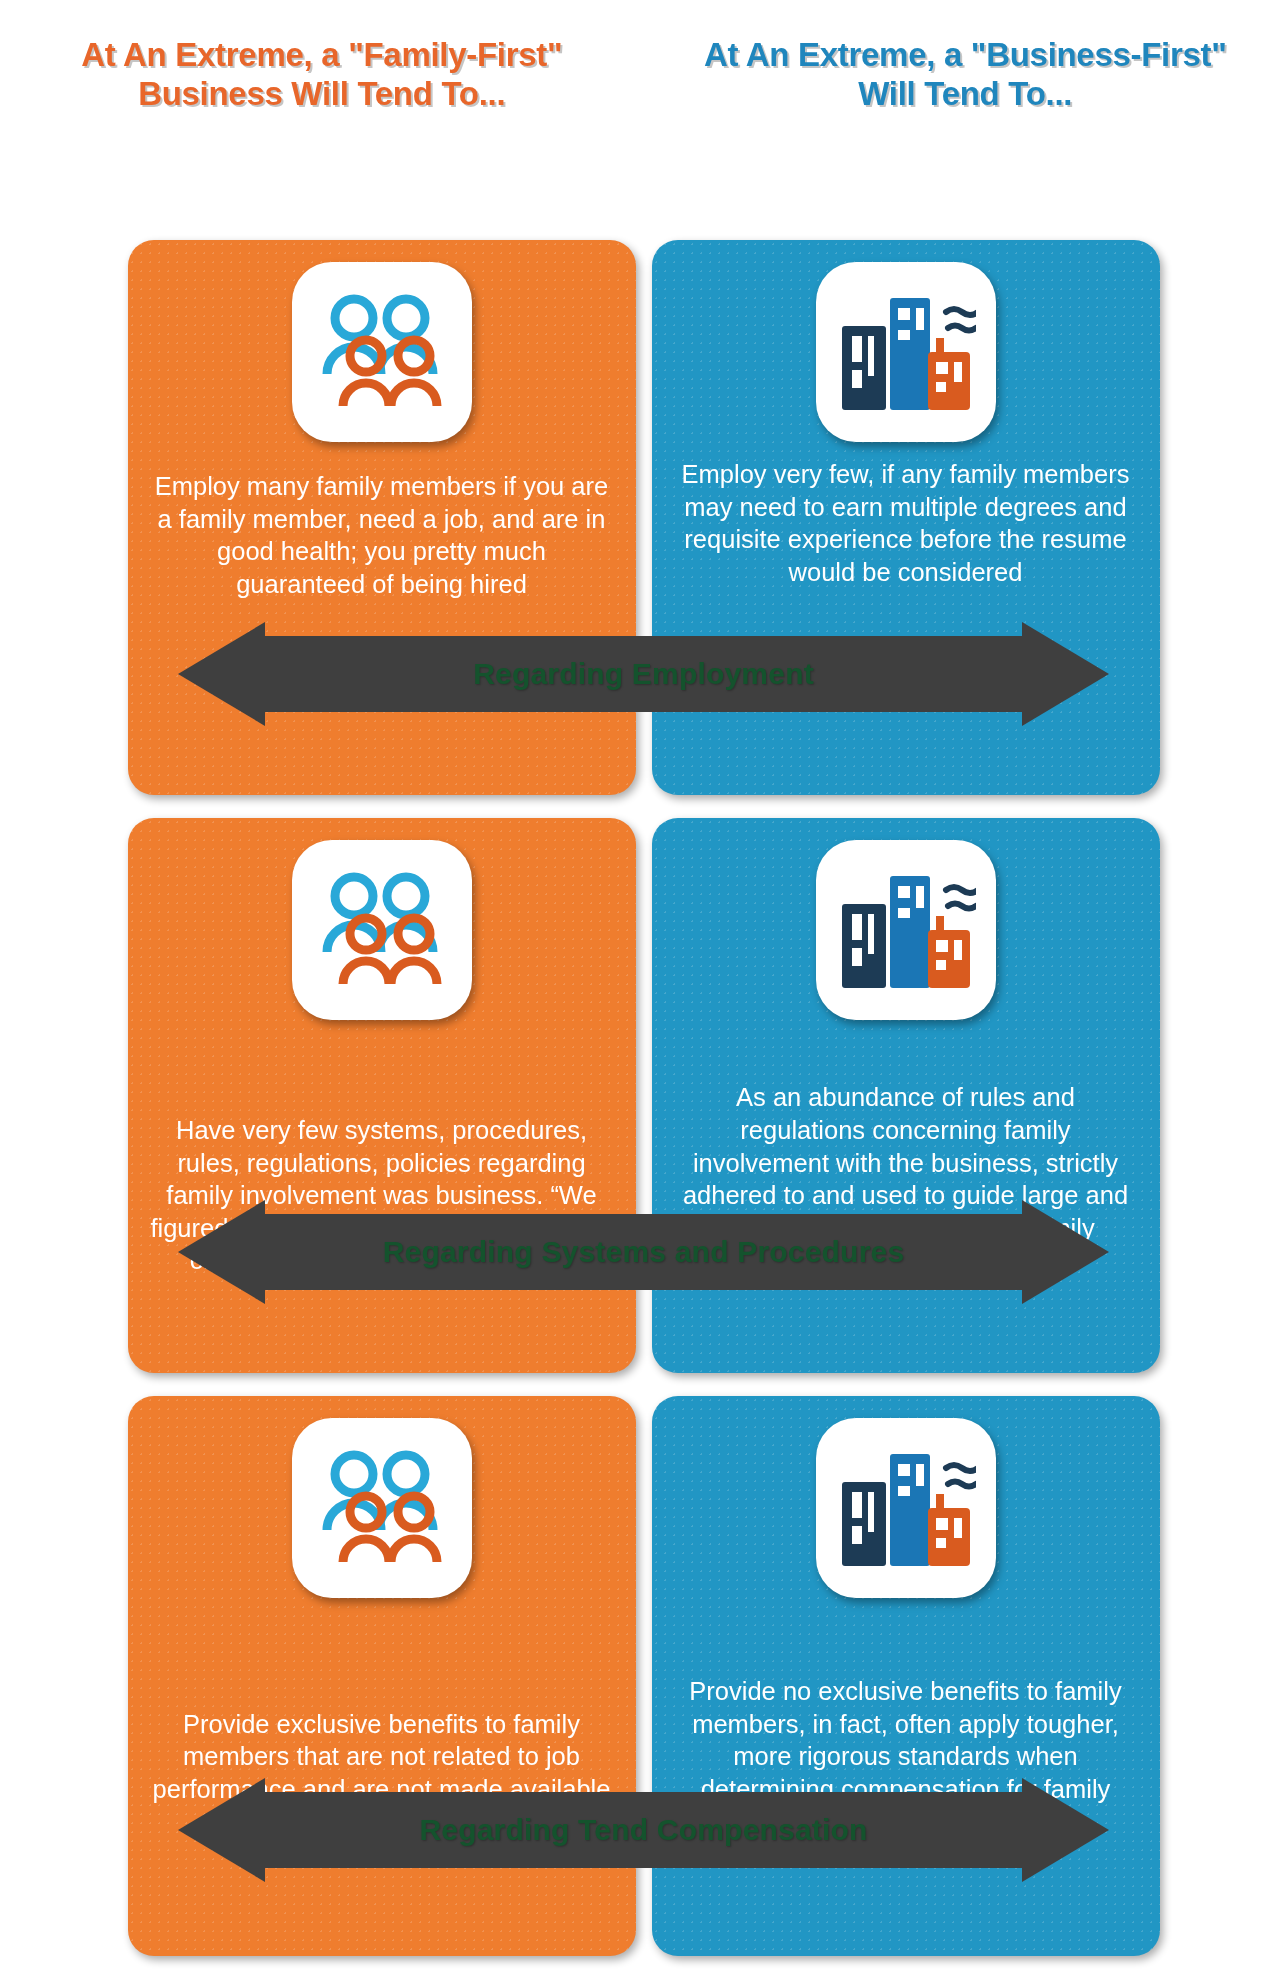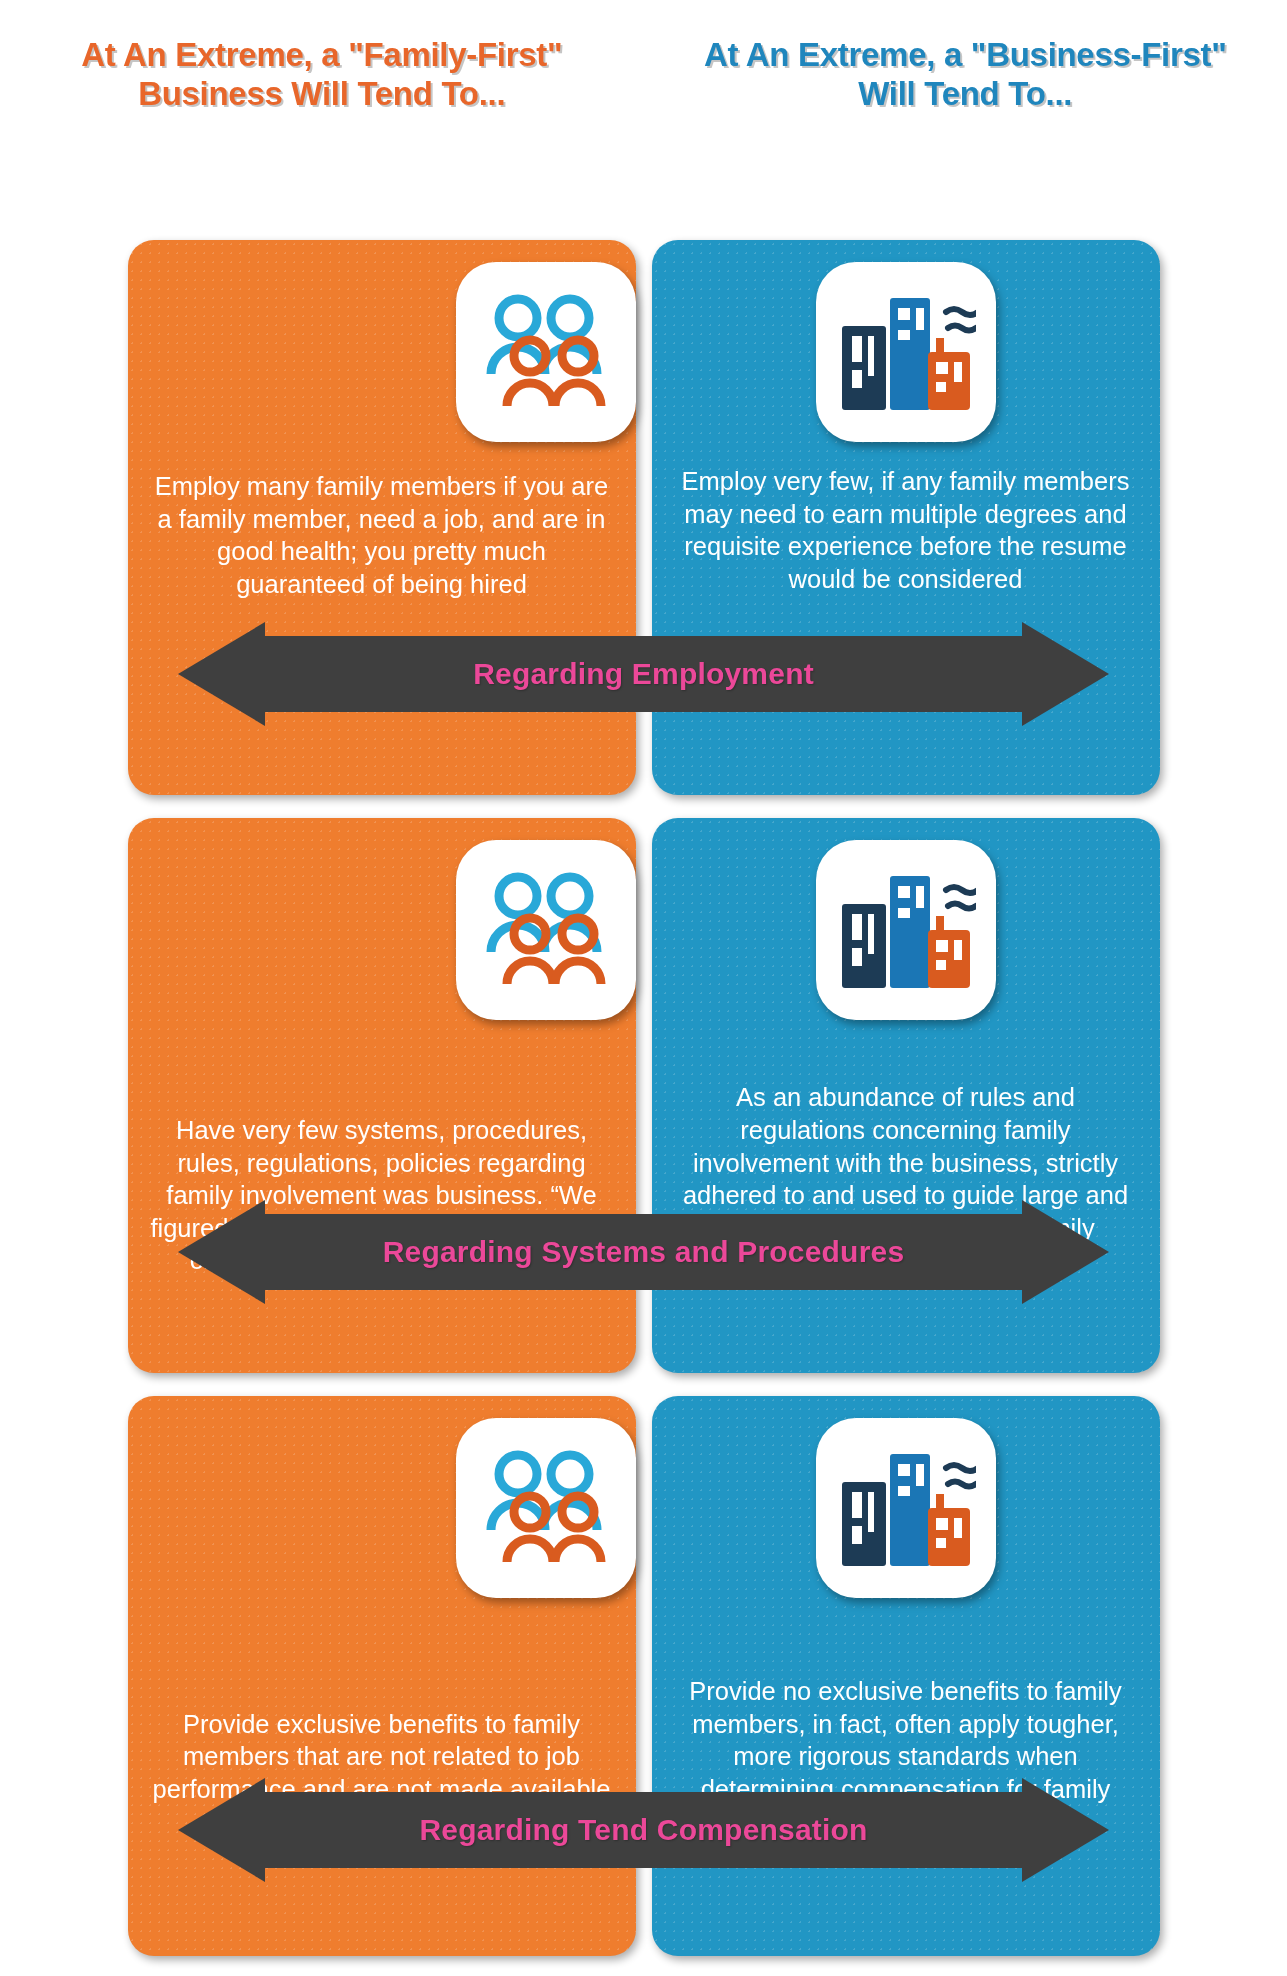--- a/index.html
+++ b/index.html
@@ -67,21 +67,21 @@
     width: 508px;
     border-radius: 26px;
     position: relative;
     box-shadow: 3px 4px 9px rgba(0,0,0,0.33);
     display: flex;
     flex-direction: column;
     align-items: center;
     background-image: radial-gradient(rgba(255,255,255,0.16) 1px, transparent 1px);
     background-size: 9px 9px;
   }
-  .panel-orange { background-color: #ef7d2e; align-items: flex-end; }
+  .panel-orange { background-color: #ef7d2e; }
   .panel-blue   { background-color: #2196c4; }
 
   
   .icon-tile {
     width: 180px;
     height: 180px;
     background: #ffffff;
     border-radius: 40px;
     margin-top: 22px;
     box-shadow: 3px 5px 9px rgba(0,0,0,0.35);
@@ -97,41 +97,41 @@
     color: #ffffff;
     font-size: 25.5px;
     line-height: 1.28;
     text-align: center;
     padding: 0 22px;
     width: 100%;
   }
   .pt-mid    { margin-top: auto; margin-bottom: 96px; }
   .pt-bottom { margin-top: auto; margin-bottom: 118px; }
   .pt-r1-o   { margin-top: 28px; }
-  .pt-r1-b   { margin-top: 23px; }
+  .pt-r1-b   { margin-top: 16px; }
 
   
   .arrow-band {
     position: absolute;
     left: 0;
     width: 1287px;
     height: 104px;
     z-index: 5;
     pointer-events: none;
   }
   .arrow-band .band-svg { display: block; }
   .arrow-label {
     position: absolute;
     top: 0; left: 0;
     width: 1287px;
     height: 104px;
     display: flex;
     align-items: center;
     justify-content: center;
-    color: #ec4899;
+    color: #14532d;
     font-size: 30px;
     font-weight: bold;
     letter-spacing: 0.2px;
     text-shadow: 1px 1px 2px rgba(0,0,0,0.25);
   }
   .band-r1 { top: 382px; }
   .band-r2 { top: 382px; }
   .band-r3 { top: 382px; }
 </style>
 </head>

